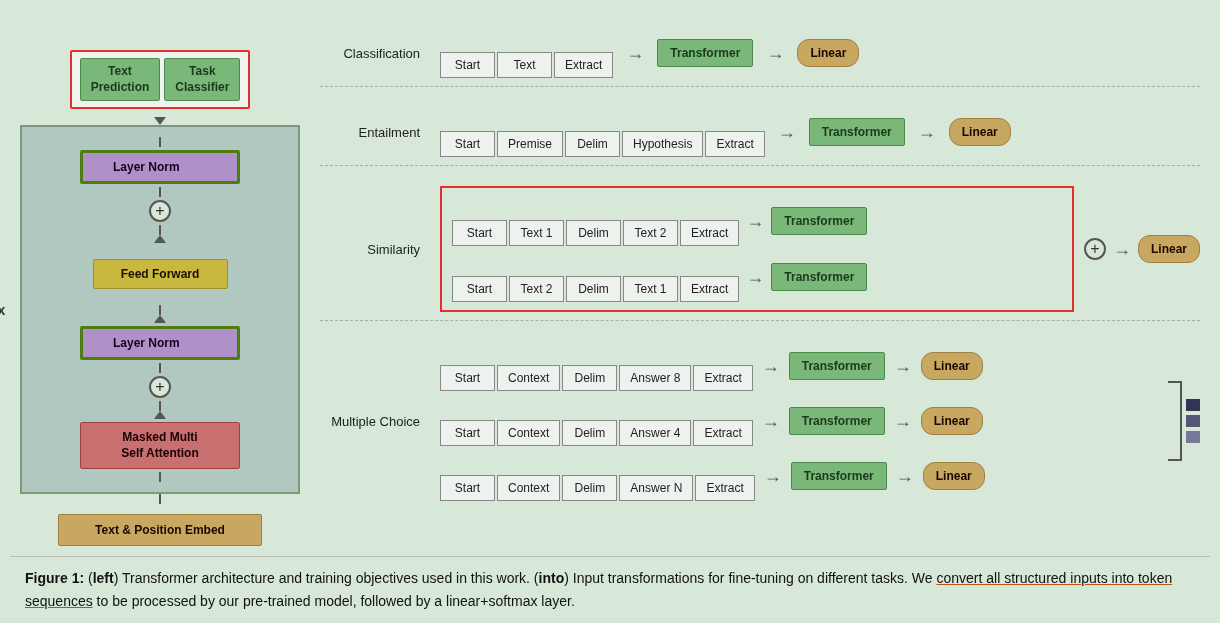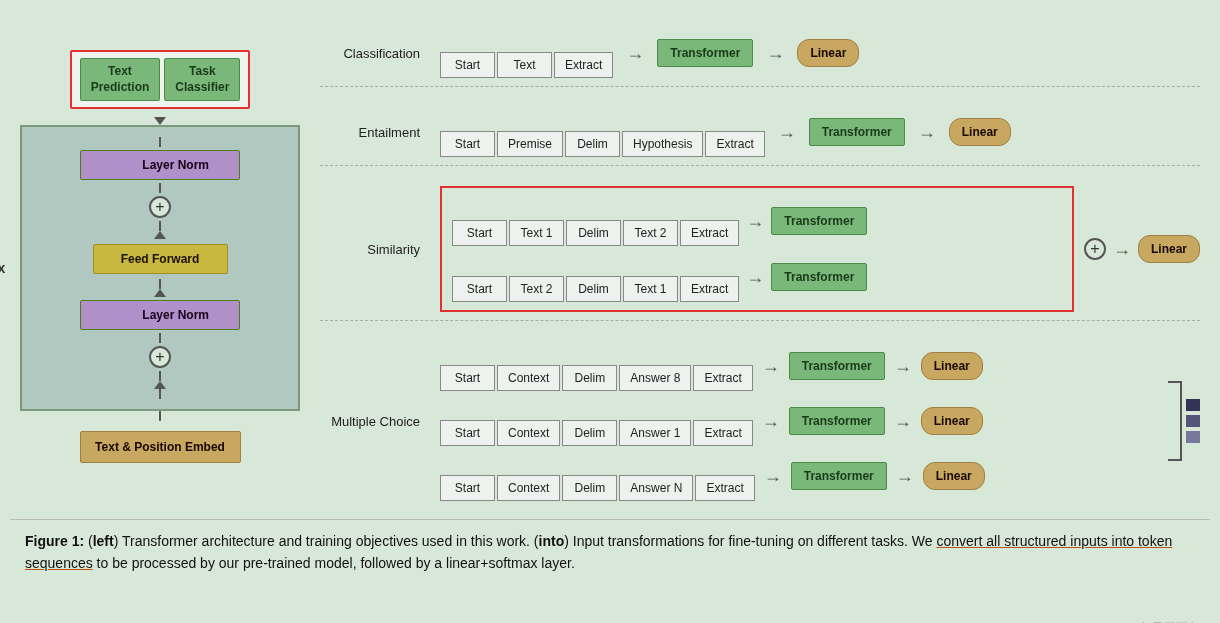--- a/index.html
+++ b/index.html
@@ -86,42 +86,42 @@
       left: -40px;
       top: 50%;
       transform: translateY(-50%);
       font-size: 14px;
       font-weight: bold;
       color: #333;
     }
 
     .norm-box {
       background: #b090c8;
-      border: 1px solid #4d7c0f;
+      border: 3px solid #4d7c0f;
       padding: 7px 30px;
-      text-align: right;
+      text-align: left;
       font-size: 12px;
       font-weight: bold;
       color: #1a001a;
       border-radius: 2px;
       width: 160px;
       margin: 3px auto;
     }
 
     .ff-box {
       background: #c8b840;
       border: 1px solid #a09020;
       padding: 7px 20px;
       text-align: center;
       font-size: 12px;
       font-weight: bold;
       color: #1a1000;
       border-radius: 2px;
       width: 135px;
-      margin: 5px auto;
+      margin: 16px auto;
     }
 
     .attn-box {
       background: #c87070;
       border: 1px solid #a04040;
       padding: 7px 10px;
       text-align: center;
       font-size: 12px;
       font-weight: bold;
       color: #1a0000;
@@ -133,21 +133,21 @@
 
     .embed-box {
       background: #c8a860;
       border: 1px solid #a08040;
       padding: 8px 10px;
       text-align: center;
       font-size: 12px;
       font-weight: bold;
       color: #1a0800;
       border-radius: 2px;
-      width: 161px;
+      width: 204px;
       margin-top: 10px;
     }
 
     .plus-circle {
       width: 22px;
       height: 22px;
       border: 2px solid #555;
       border-radius: 50%;
       display: flex;
       align-items: center;
@@ -349,20 +349,21 @@
         <div class="vert-line"></div>
         <div class="arrow-up"></div>
 
         <div class="norm-box">Layer Norm</div>
         <div class="vert-line"></div>
 
         <div class="plus-circle">+</div>
         <div class="vert-line"></div>
         <div class="arrow-up"></div>
 
+        <div class="attn-box">Masked Multi<br>Self Attention</div>
         <div class="vert-line"></div>
       </div>
 
       <div class="vert-line"></div>
 
       <div class="embed-box">Text &amp; Position Embed</div>
     </div>
 
     <div class="tasks-block">
 
@@ -446,21 +447,21 @@
             <div class="transformer-box">Transformer</div>
             <div class="arrow-right">→</div>
             <div class="linear-box">Linear</div>
           </div>
 
           <div class="mc-row">
             <div class="input-sequence">
               <div class="seq-box">Start</div>
               <div class="seq-box">Context</div>
               <div class="seq-box">Delim</div>
-              <div class="seq-box">Answer 1</div>
+              <div class="seq-box">Answer 4</div>
               <div class="seq-box">Extract</div>
             </div>
             <div class="arrow-right">→</div>
             <div class="transformer-box">Transformer</div>
             <div class="arrow-right">→</div>
             <div class="linear-box">Linear</div>
           </div>
 
           <div class="mc-row">
             <div class="input-sequence">

